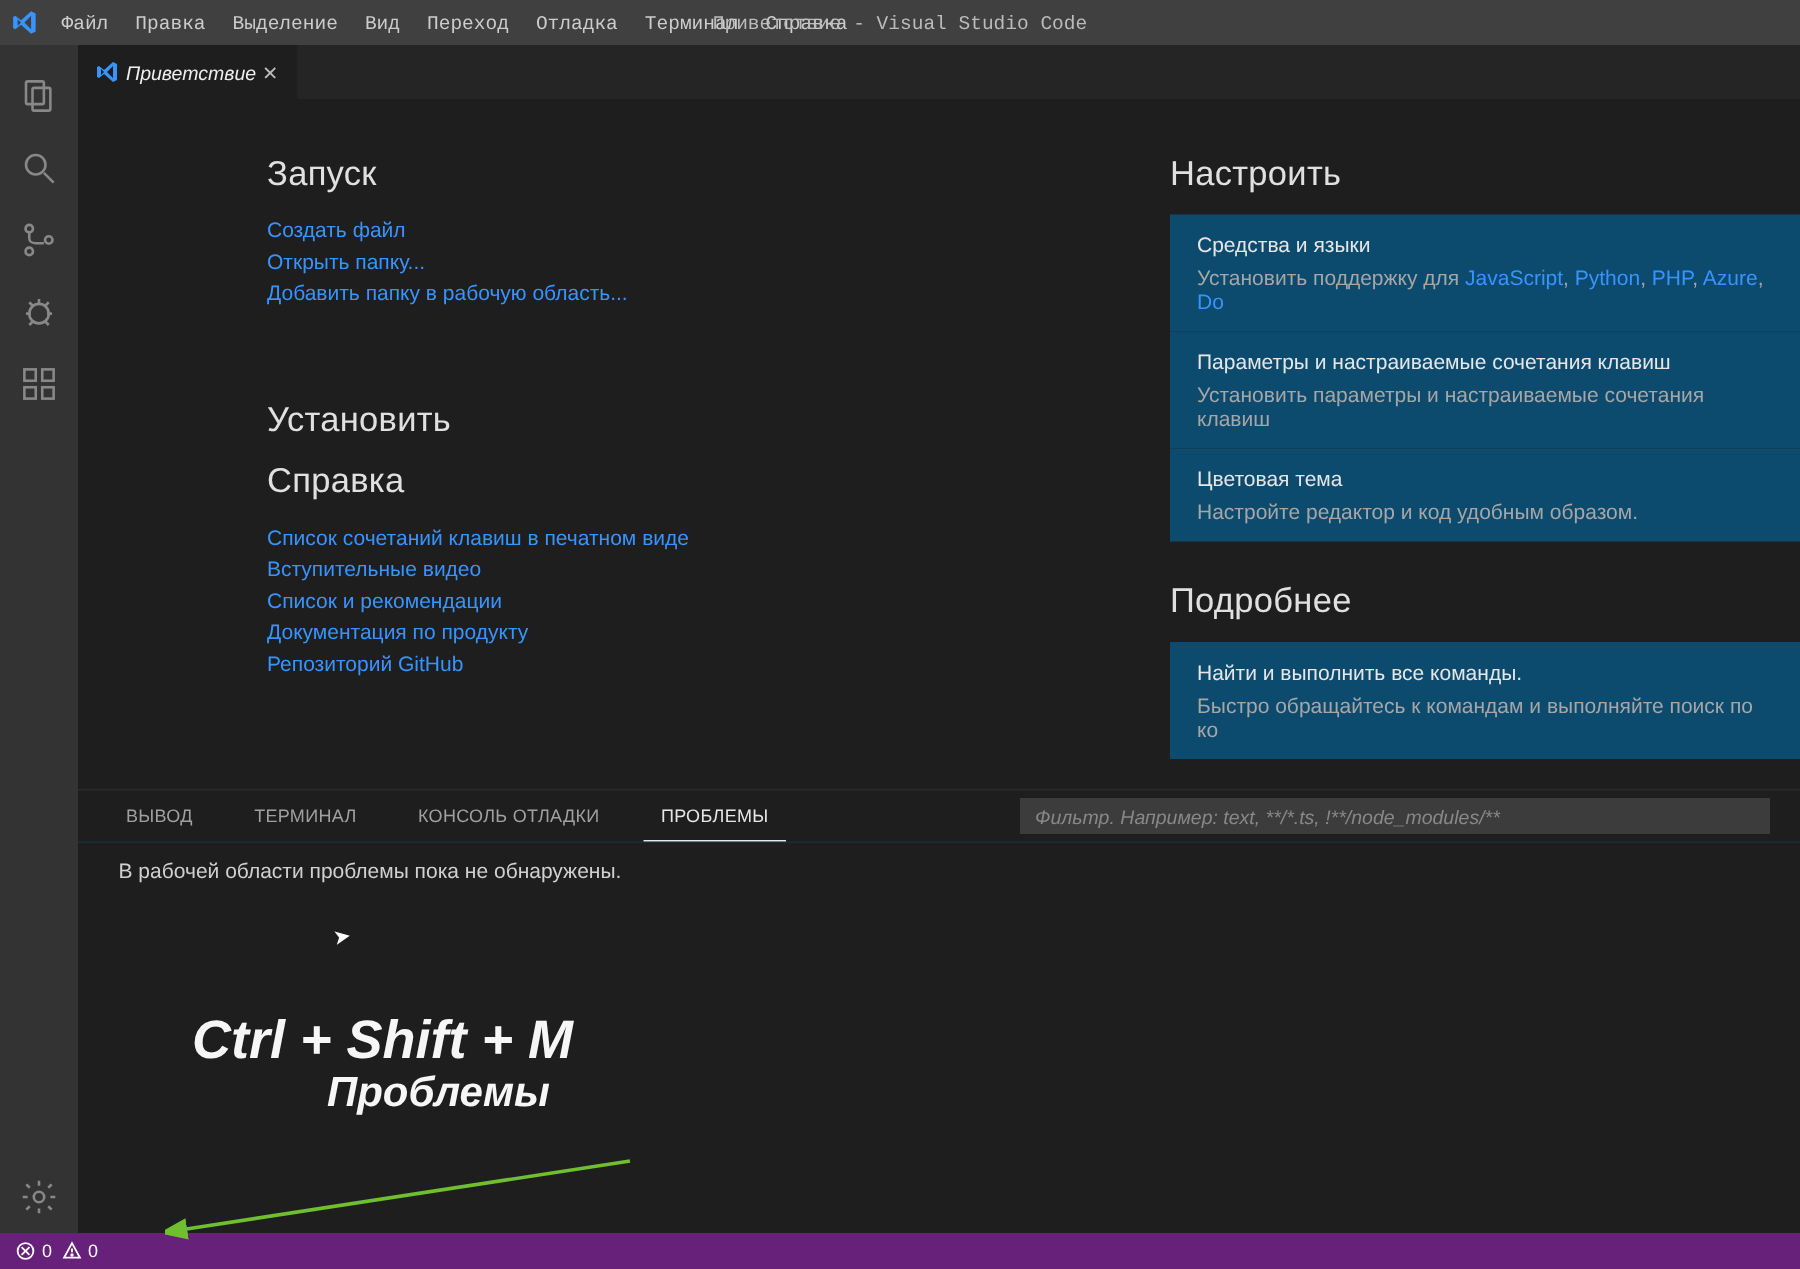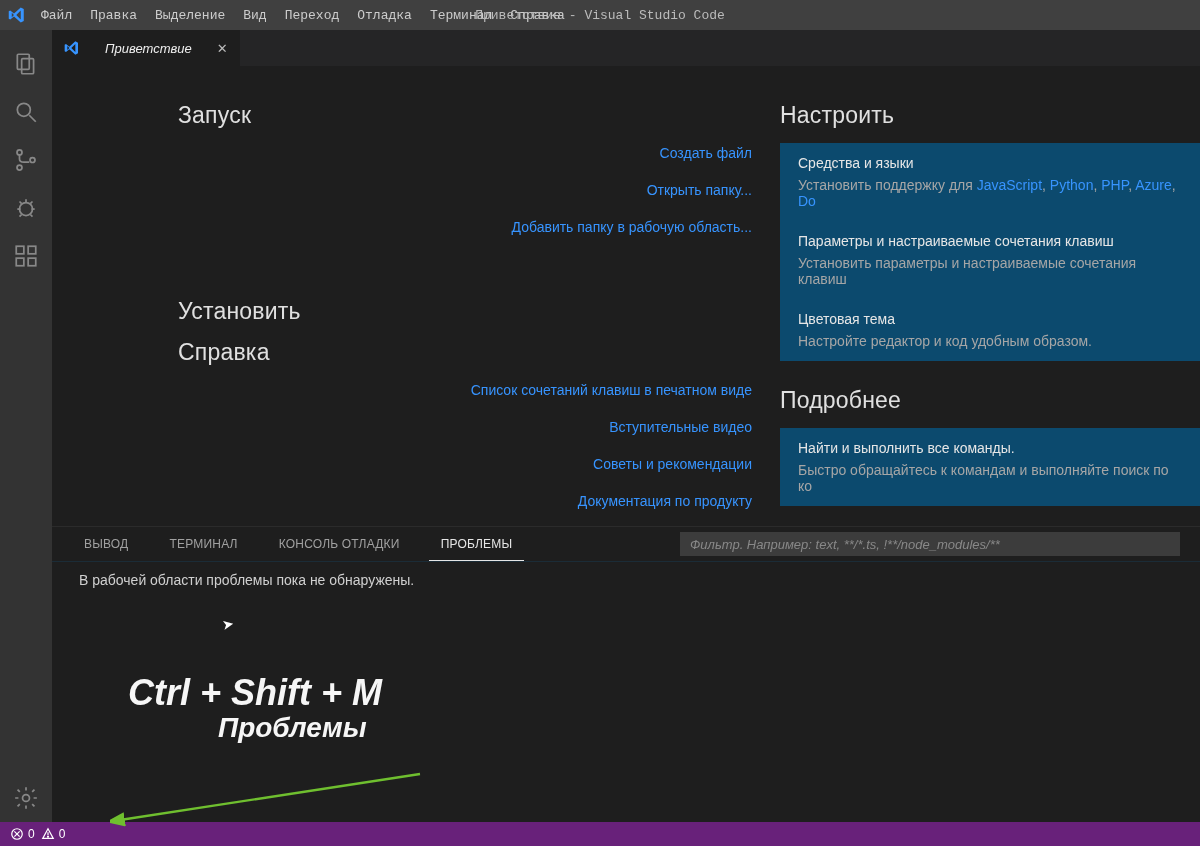--- a/index.html
+++ b/index.html
@@ -62,40 +62,40 @@
   .tabs-bar {
     height: 36px;
     background: #252526;
     display: flex;
     align-items: stretch;
   }
   .tab {
     background: #1e1e1e;
     display: flex; align-items: center;
     padding: 0 12px;
-    gap: 25px;
+    gap: 4px;
     font-size: 13px;
     font-style: italic;
     color: #eeeeee;
     border-right: 1px solid #252526;
   }
   .tab svg.vs-small { width: 16px; height: 16px; }
   .tab .close-x { font-style: normal; color: #bbbbbb; cursor:pointer; }
   
   .welcome-body {
     flex: 1;
     display: flex;
     padding: 36px 0 0 0;
     overflow: hidden;
   }
   .welcome-left { width: 700px; padding-left: 126px; }
   .welcome-right { flex:1; padding-left: 28px; }
   .section-h { font-size: 23px; font-weight: 300; color: #e0e0e0; margin-bottom: 14px; letter-spacing:0.2px;}
   .welcome-left .section-h { margin-top: 0; }
-  .link-list { display:flex; flex-direction:column; gap:16px; margin-bottom: 60px; align-items: flex-end;}
+  .link-list { display:flex; flex-direction:column; gap:0; margin-bottom: 60px;}
   .link-list a { color: #3794ff; text-decoration: none; font-size: 14px; line-height:21px; cursor:pointer;}
   .plain-text { color:#b0b0b0; font-size:14px; margin-bottom: 60px; }
   .card {
     background: #0c4a6e;
     padding: 12px 18px;
     margin-bottom: 0;
     width: 100%;
   }
   .card-title { color:#e6e6e6; font-size:14px; margin-bottom:6px;}
   .card-desc { color:#a6a6a6; font-size:14px; }
@@ -265,21 +265,21 @@
           <a>Открыть папку...</a>
           <a>Добавить папку в рабочую область...</a>
         </div>
 
         <div class="section-h">Установить</div>
 
         <div class="section-h">Справка</div>
         <div class="link-list" style="margin-bottom:10px;">
           <a>Список сочетаний клавиш в печатном виде</a>
           <a>Вступительные видео</a>
-          <a>Советы и рекомендации</a>
+          <a>Список и рекомендации</a>
           <a>Документация по продукту</a>
           <a>Репозиторий GitHub</a>
         </div>
       </div>
 
       <div class="welcome-right">
         <div class="section-h">Настроить</div>
 
         <div class="card">
           <div class="card-title">Средства и языки</div>

